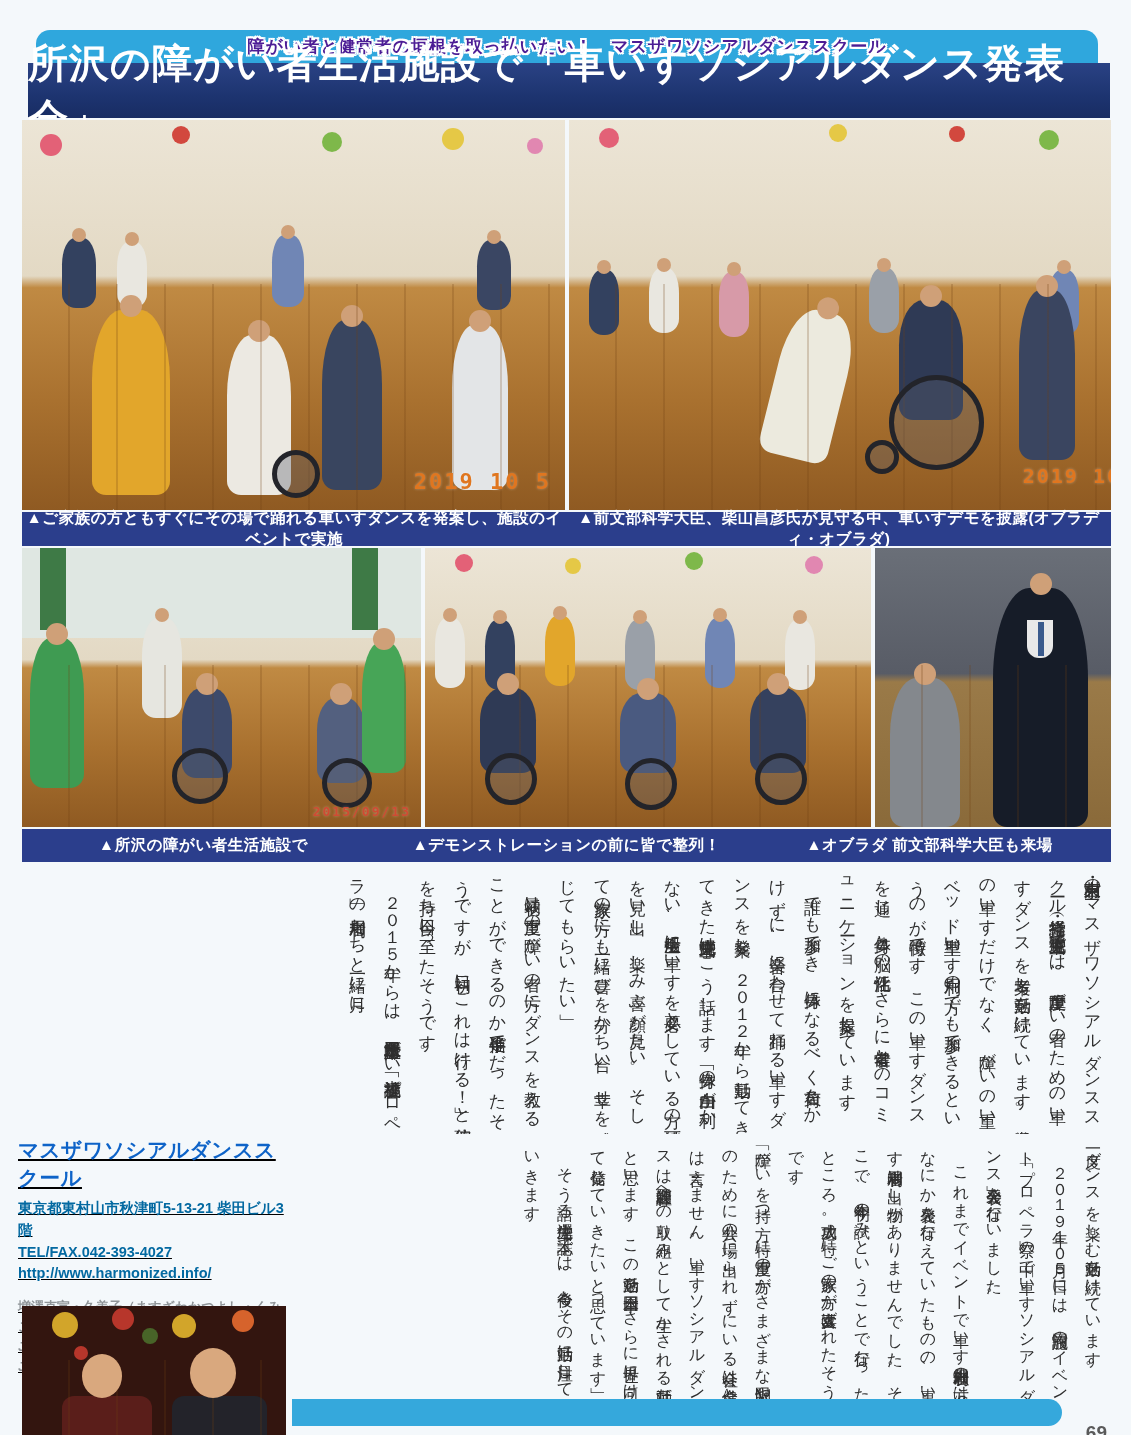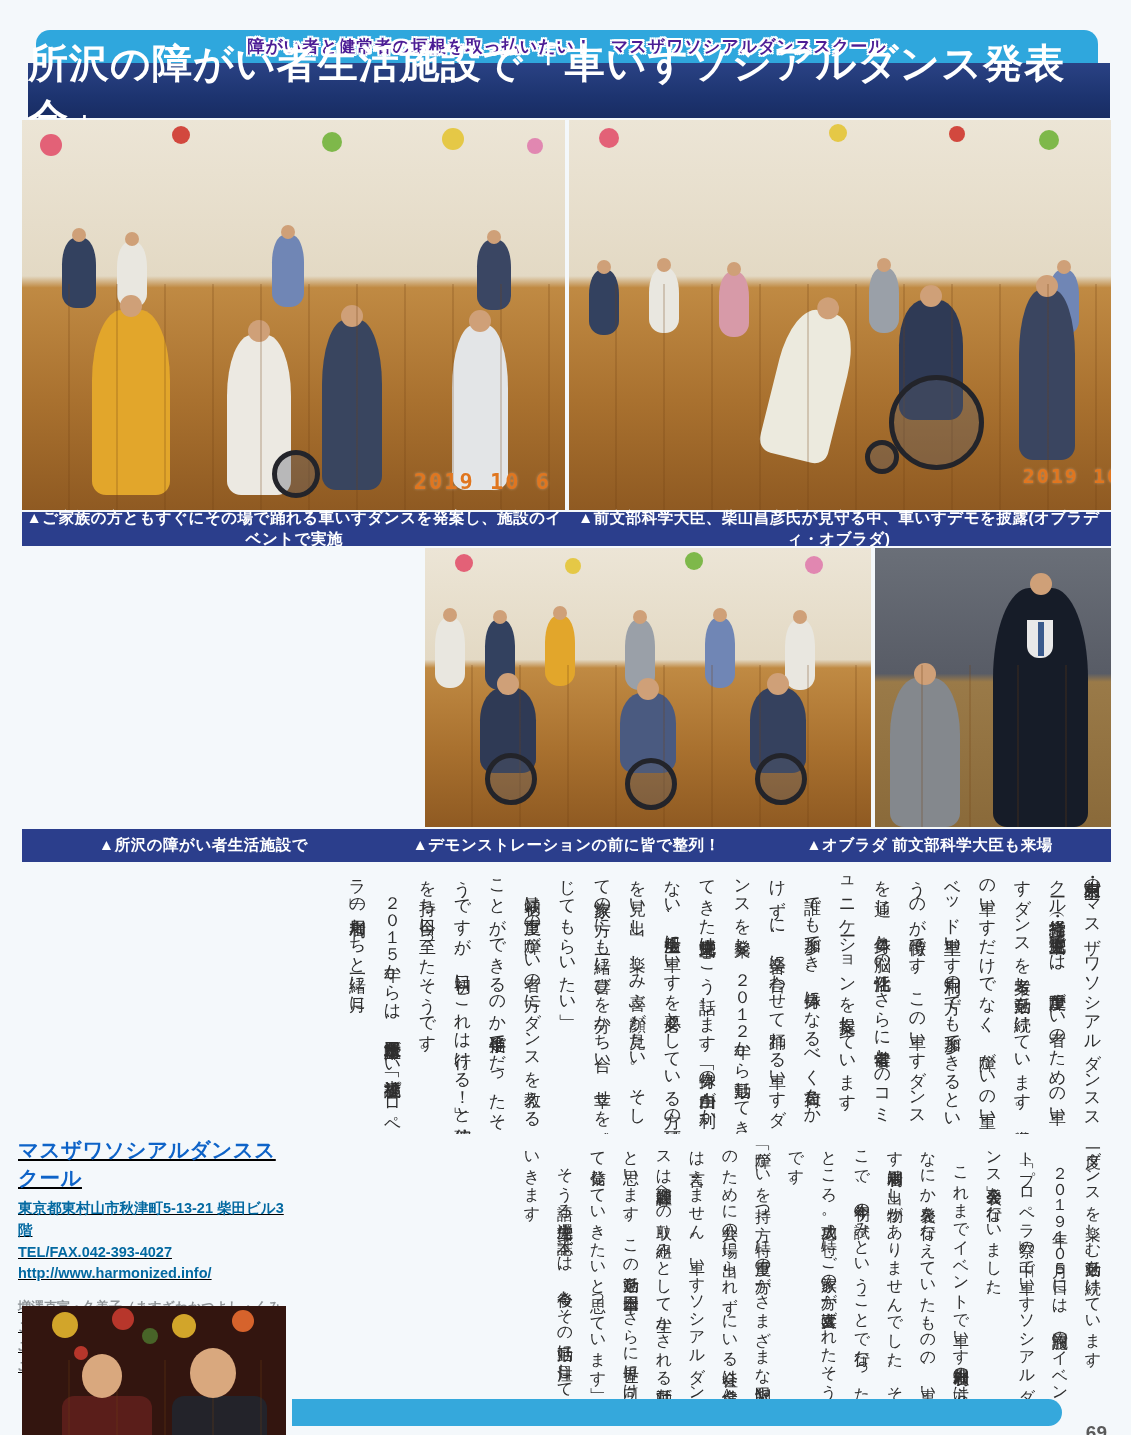--- a/index.html
+++ b/index.html
@@ -70,21 +70,21 @@
     <div class="lan" style="left:505px;top:18px;width:16px;height:16px;background:#df7fae;"></div>
     <div class="fig s" style="left:40px;top:118px;width:34px;height:70px;background:#33415f;"></div>
     <div class="fig s" style="left:95px;top:122px;width:30px;height:66px;background:#e9e7e0;"></div>
     <div class="fig s" style="left:250px;top:115px;width:32px;height:72px;background:#7086b5;"></div>
     <div class="fig s" style="left:455px;top:120px;width:34px;height:70px;background:#3a4663;"></div>
     <div class="fig" style="left:70px;top:190px;width:78px;height:185px;background:#e2a62b;"></div>
     <div class="fig" style="left:205px;top:215px;width:64px;height:160px;background:#ece9e2;"></div>
     <div class="fig" style="left:300px;top:200px;width:60px;height:170px;background:#39455f;"></div>
     <div class="fig" style="left:430px;top:205px;width:56px;height:165px;background:#e3e5e7;"></div>
     <div class="wheel" style="left:250px;top:330px;width:48px;height:48px;"></div>
-    <span class="stamp" style="right:14px;bottom:16px;font-size:22px;">2019 10 6</span>
+    <span class="stamp" style="right:14px;bottom:16px;font-size:22px;">2019 10 5</span>
   </div>
 
   <div class="photo" style="left:569px;top:120px;width:542px;height:390px;">
     <div class="lan" style="left:30px;top:8px;width:20px;height:20px;background:#e2566f;"></div>
     <div class="lan" style="left:260px;top:4px;width:18px;height:18px;background:#e4c53a;"></div>
     <div class="lan" style="left:380px;top:6px;width:16px;height:16px;background:#cf3b31;"></div>
     <div class="lan" style="left:470px;top:10px;width:20px;height:20px;background:#74b43e;"></div>
     <div class="fig s" style="left:20px;top:150px;width:30px;height:65px;background:#33415f;"></div>
     <div class="fig s" style="left:80px;top:148px;width:30px;height:65px;background:#e9e7e0;"></div>
     <div class="fig s" style="left:150px;top:152px;width:30px;height:65px;background:#d79aa8;"></div>
@@ -96,20 +96,33 @@
     <div class="wheel" style="left:296px;top:320px;width:34px;height:34px;"></div>
     <div class="fig" style="left:450px;top:170px;width:56px;height:170px;background:#3a4560;"></div>
     <span class="stamp" style="right:-10px;bottom:22px;font-size:20px;">2019 10</span>
   </div>
 
   <div class="caption-bar" style="top:512px;">
     <span>▲ご家族の方ともすぐにその場で踊れる車いすダンスを発案し、施設のイベントで実施</span>
     <span>▲前文部科学大臣、柴山昌彦氏が見守る中、車いすデモを披露(オブラディ・オブラダ)</span>
   </div>
 
+  <div class="photo" style="left:22px;top:548px;width:399px;height:279px;">
+    <div style="position:absolute;left:0;top:0;width:100%;height:90px;background:#dfe7e2;"></div>
+    <div style="position:absolute;left:18px;top:0;width:26px;height:82px;background:#3e7a46;"></div>
+    <div style="position:absolute;left:330px;top:0;width:26px;height:82px;background:#3e7a46;"></div>
+    <div class="fig" style="left:8px;top:90px;width:54px;height:150px;background:#3f9b52;"></div>
+    <div class="fig s" style="left:120px;top:70px;width:40px;height:100px;background:#e6e6e0;"></div>
+    <div class="fig" style="left:160px;top:140px;width:50px;height:90px;background:#3d4a6b;"></div>
+    <div class="wheel" style="left:150px;top:200px;width:56px;height:56px;"></div>
+    <div class="fig" style="left:295px;top:150px;width:48px;height:85px;background:#53607f;"></div>
+    <div class="wheel" style="left:300px;top:210px;width:50px;height:50px;"></div>
+    <div class="fig" style="left:340px;top:95px;width:44px;height:130px;background:#47a557;"></div>
+    <span class="stamp" style="right:10px;bottom:8px;font-size:13px;color:#cf4b33;">2015/09/13</span>
+  </div>
 
   <div class="photo" style="left:425px;top:548px;width:446px;height:279px;">
     <div class="lan" style="left:30px;top:6px;width:18px;height:18px;background:#e2566f;"></div>
     <div class="lan" style="left:140px;top:10px;width:16px;height:16px;background:#e4c53a;"></div>
     <div class="lan" style="left:260px;top:4px;width:18px;height:18px;background:#74b43e;"></div>
     <div class="lan" style="left:380px;top:8px;width:18px;height:18px;background:#df7fae;"></div>
     <div class="fig s" style="left:10px;top:70px;width:30px;height:70px;background:#e9e7e0;"></div>
     <div class="fig s" style="left:60px;top:72px;width:30px;height:70px;background:#33415f;"></div>
     <div class="fig s" style="left:120px;top:68px;width:30px;height:70px;background:#e2a62b;"></div>
     <div class="fig s" style="left:200px;top:72px;width:30px;height:70px;background:#9aa0a8;"></div>

